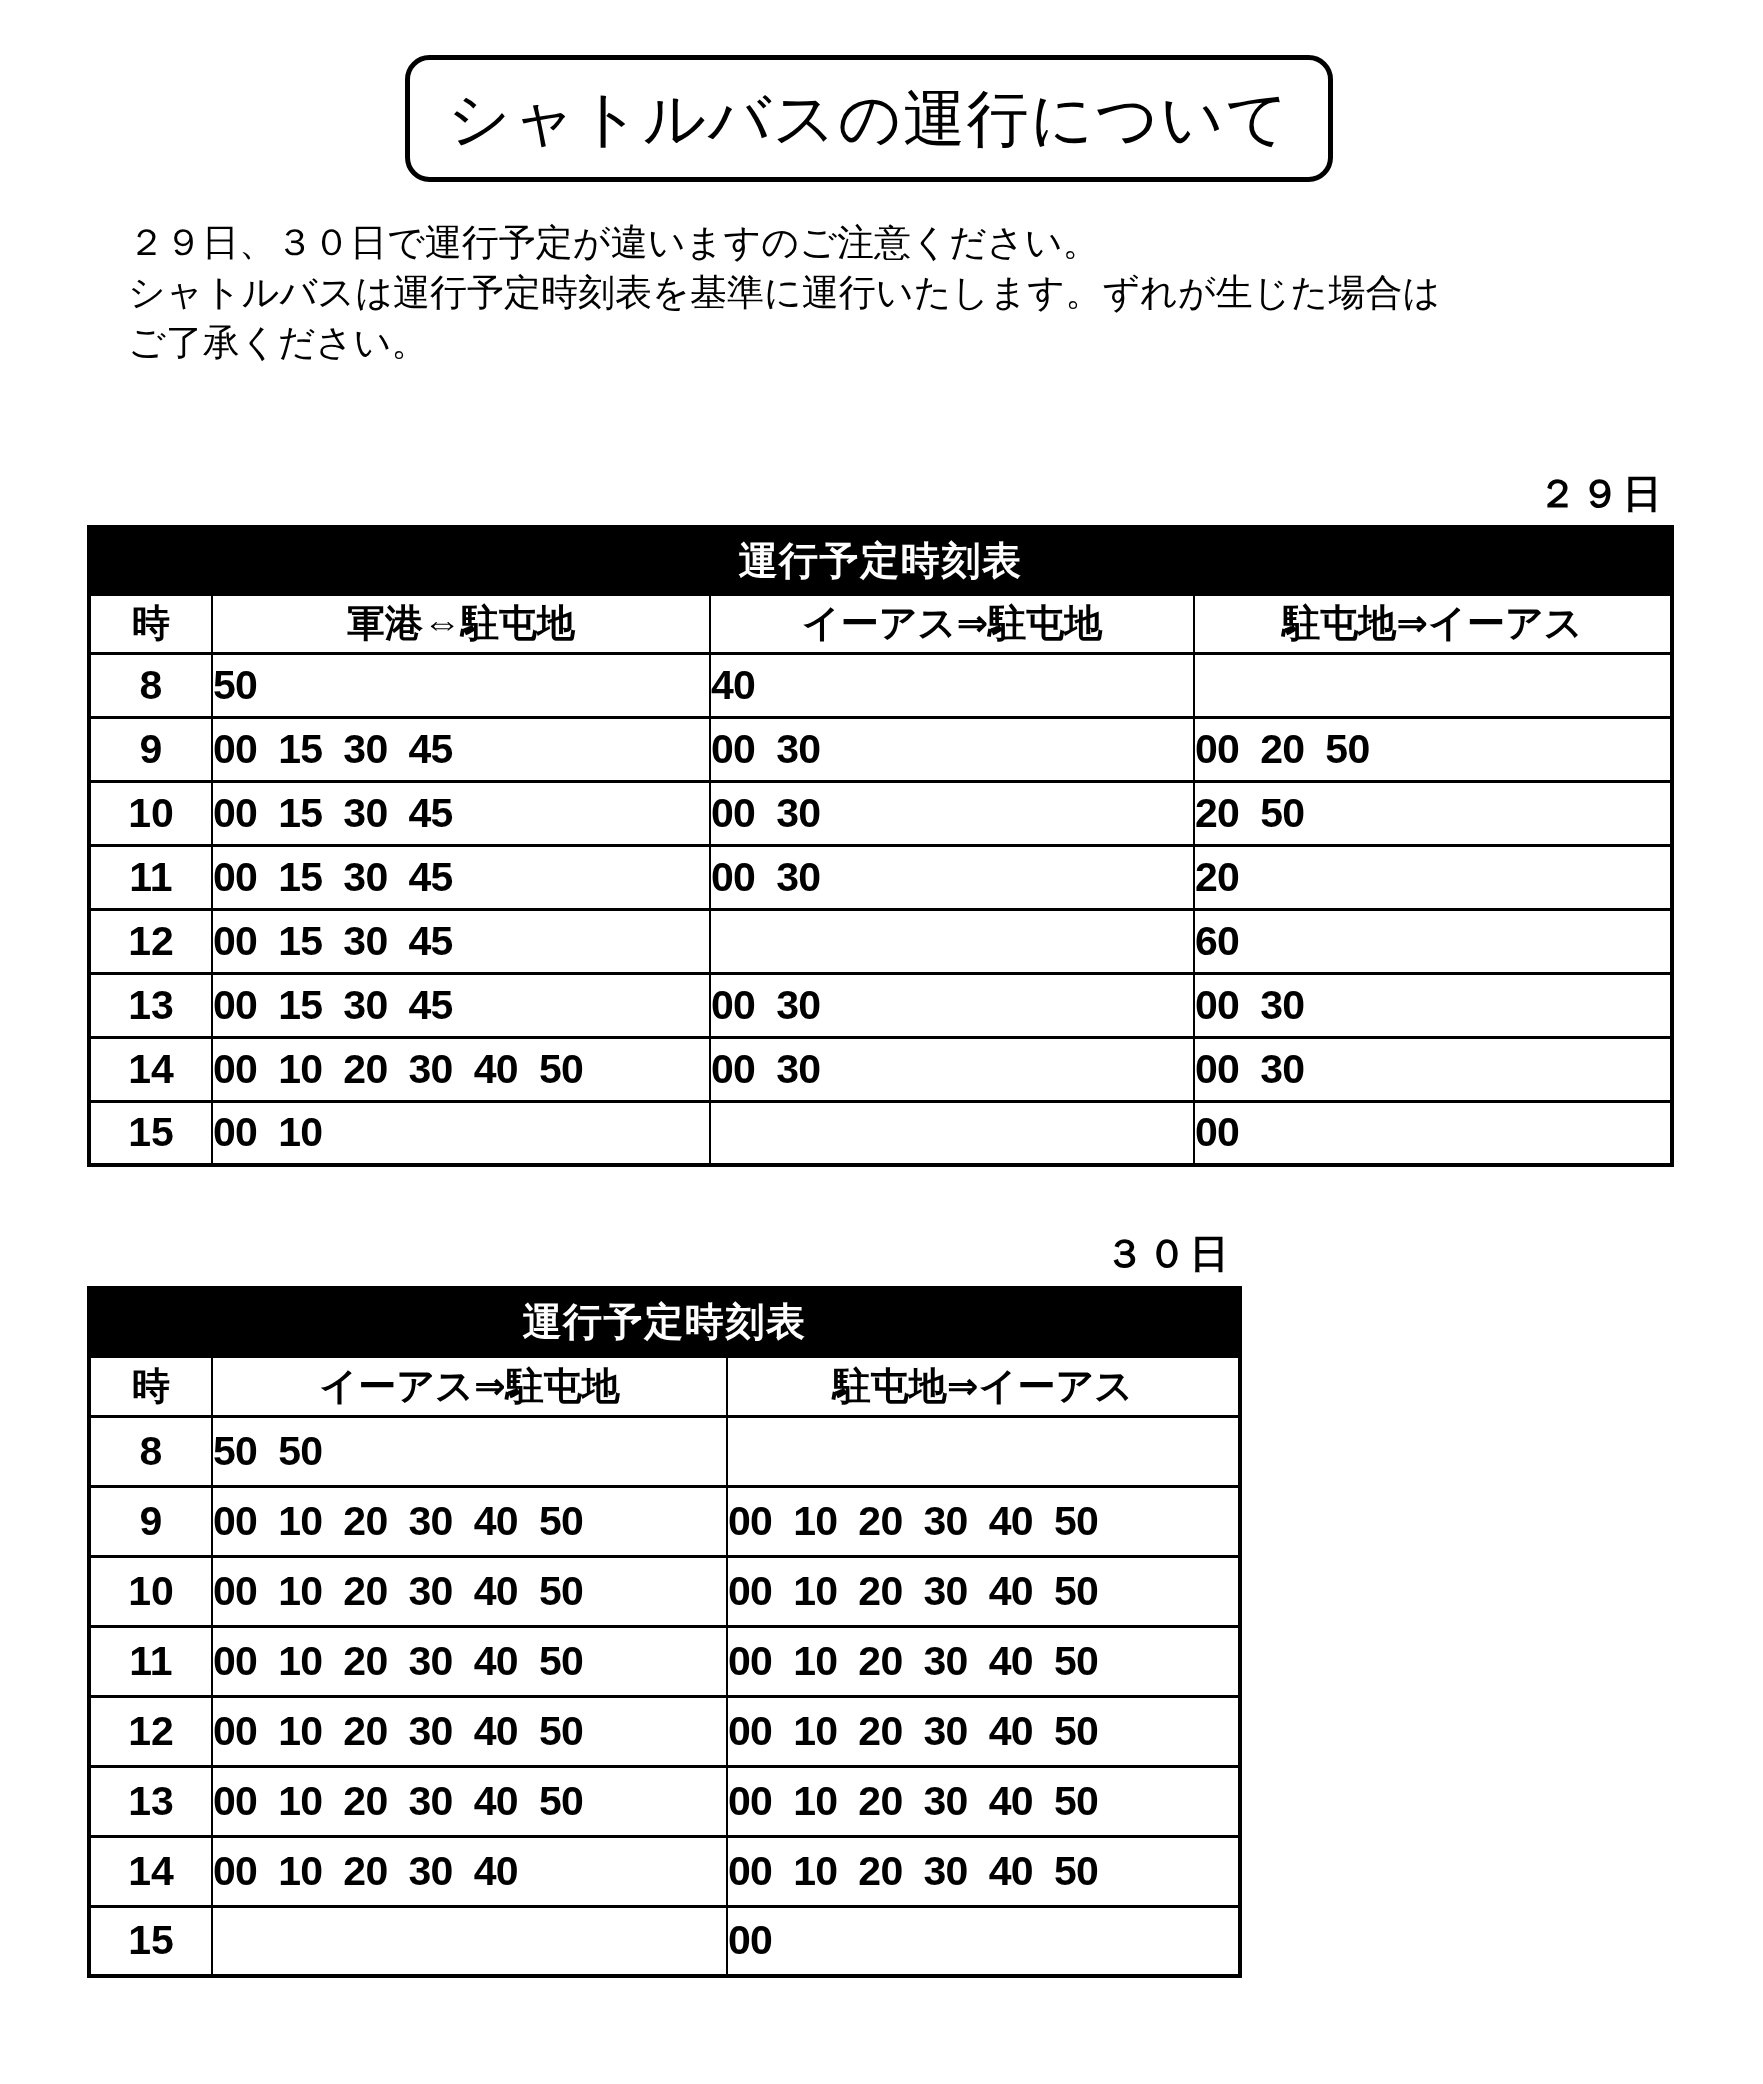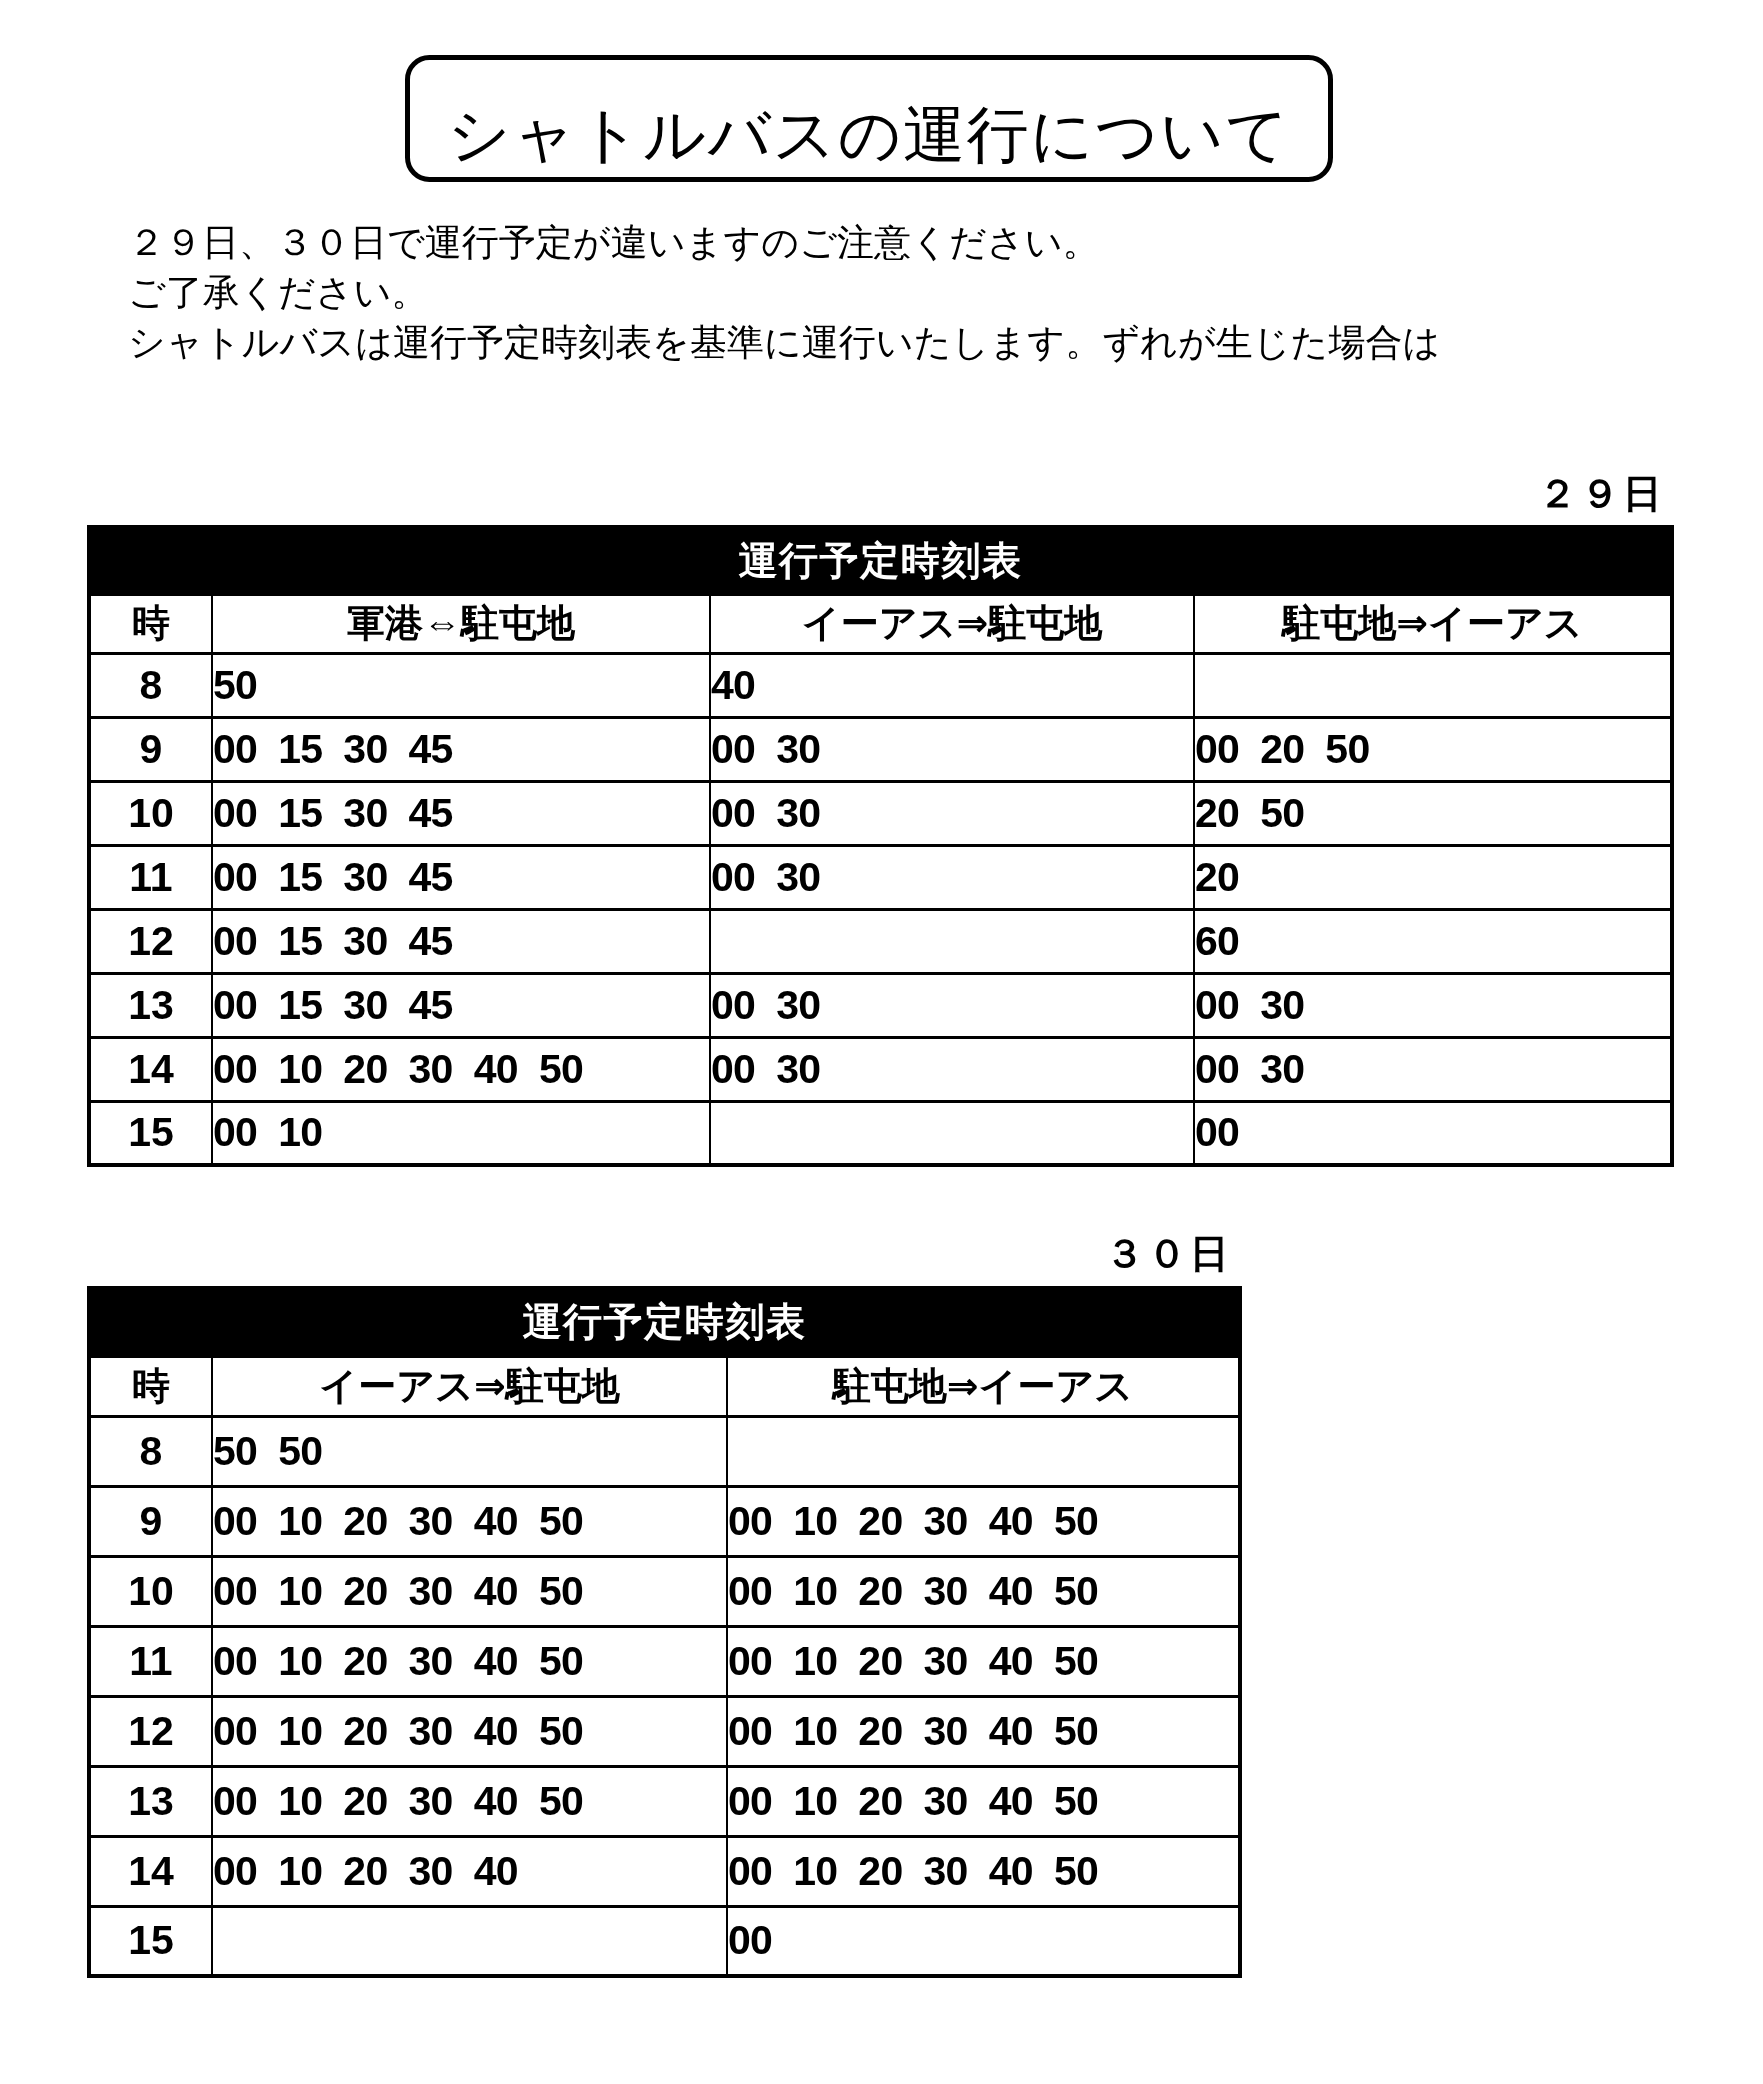--- a/index.html
+++ b/index.html
@@ -20,21 +20,21 @@
   .title-box {
     position: absolute;
     left: 405px;
     top: 55px;
     width: 928px;
     height: 127px;
     border: 5.7px solid #000;
     border-radius: 24.4px;
     box-sizing: border-box;
     display: flex;
-    align-items: flex-end;
+    align-items: center;
     justify-content: center;
   }
   .title-text {
     font-size: 62px;
     font-weight: 400;
     letter-spacing: 1.6px;
     white-space: nowrap;
   }
   
   .intro {
@@ -115,22 +115,22 @@
 <body>
 
 <div class="page">
 
   <div class="title-box">
     <span class="title-text">シャトルバスの運行について</span>
   </div>
 
   <div class="intro">
     <div>２９日、３０日で運行予定が違いますのご注意ください。</div>
+    <div>シャトルバスは運行予定時刻表を基準に運行いたします。ずれが生じた場合は</div>
     <div>ご了承ください。</div>
-    <div>シャトルバスは運行予定時刻表を基準に運行いたします。ずれが生じた場合は</div>
   </div>
 
   <div class="date-label d29">２９日</div>
 
   <table class="timetable tt29">
     <colgroup>
       <col style="width:123px">
         <col style="width:498px">
         <col style="width:484px">
         <col style="width:478px">

